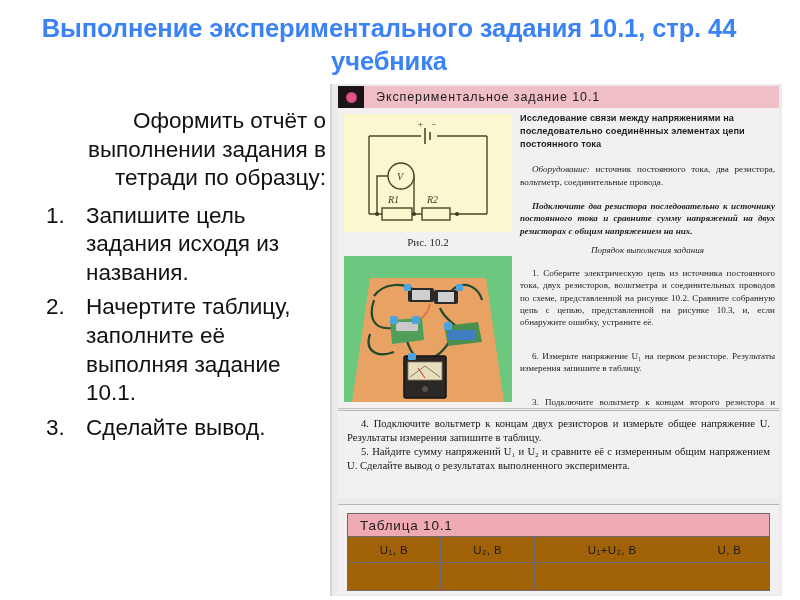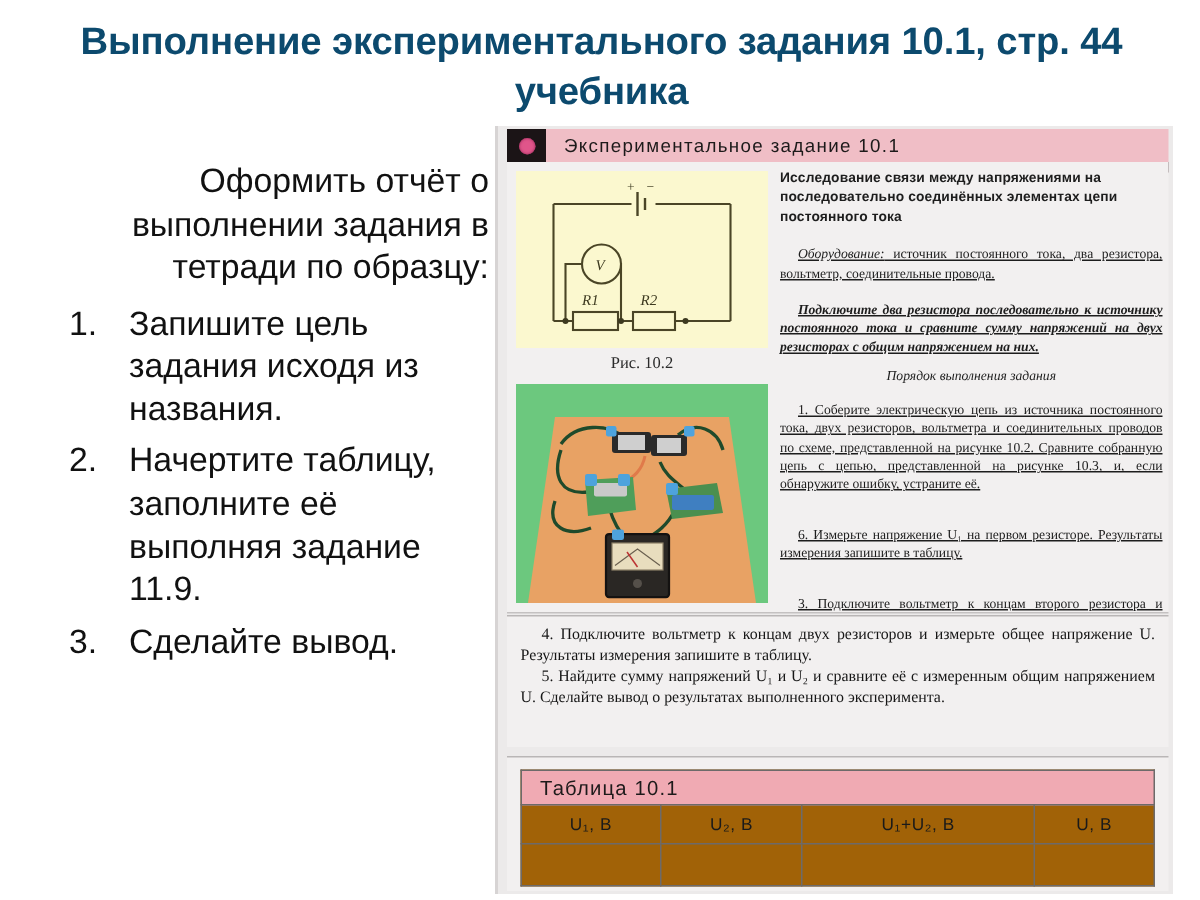--- a/index.html
+++ b/index.html
@@ -12,29 +12,29 @@
     height: 600px;
     overflow: hidden;
     font-family: "Liberation Sans", sans-serif;
     color: #111111;
     position: relative;
   }
 
   
   .slide-title {
     position: absolute;
-    left: 40px;
+    left: 28px;
     top: 12px;
     width: 722px;
     text-align: center;
     font-size: 25.5px;
     font-weight: bold;
     line-height: 1.28;
     letter-spacing: -0.1px;
-    color: #0c4a6e;
+    color: #3b82f6;
   }
 
   
   .left-col {
     position: absolute;
     left: 46px;
     top: 107px;
     width: 280px;
   }
   .lead-text {
@@ -171,21 +171,20 @@
     line-height: 1.42;
     margin-bottom: 7px;
     letter-spacing: 0.1px;
   }
   .st-p {
     font-size: 9.1px;
     line-height: 1.36;
     text-align: justify;
     margin: 12px 0 2px 0;
     text-indent: 12px;
-    text-decoration: underline;
   }
   .st-p.bolditalic {
     font-weight: bold;
     font-style: italic;
   }
   .st-center-italic {
     font-size: 9.1px;
     font-style: italic;
     text-align: center;
     margin: 8px 0 1px 0;
@@ -264,21 +263,21 @@
 
 <div class="left-col">
   <p class="lead-text">Оформить отчёт о выполнении задания в тетради по образцу:</p>
   <ol class="steps">
     <li>
       <span class="num">1.</span>
       <span>Запишите цель задания исходя из названия.</span>
     </li>
     <li>
       <span class="num">2.</span>
-      <span>Начертите таблицу, заполните её выполняя задание 11.9.</span>
+      <span>Начертите таблицу, заполните её выполняя задание 10.1.</span>
     </li>
     <li>
       <span class="num">3.</span>
       <span>Сделайте вывод.</span>
     </li>
   </ol>
 </div>
 
 <div class="scan">
 

